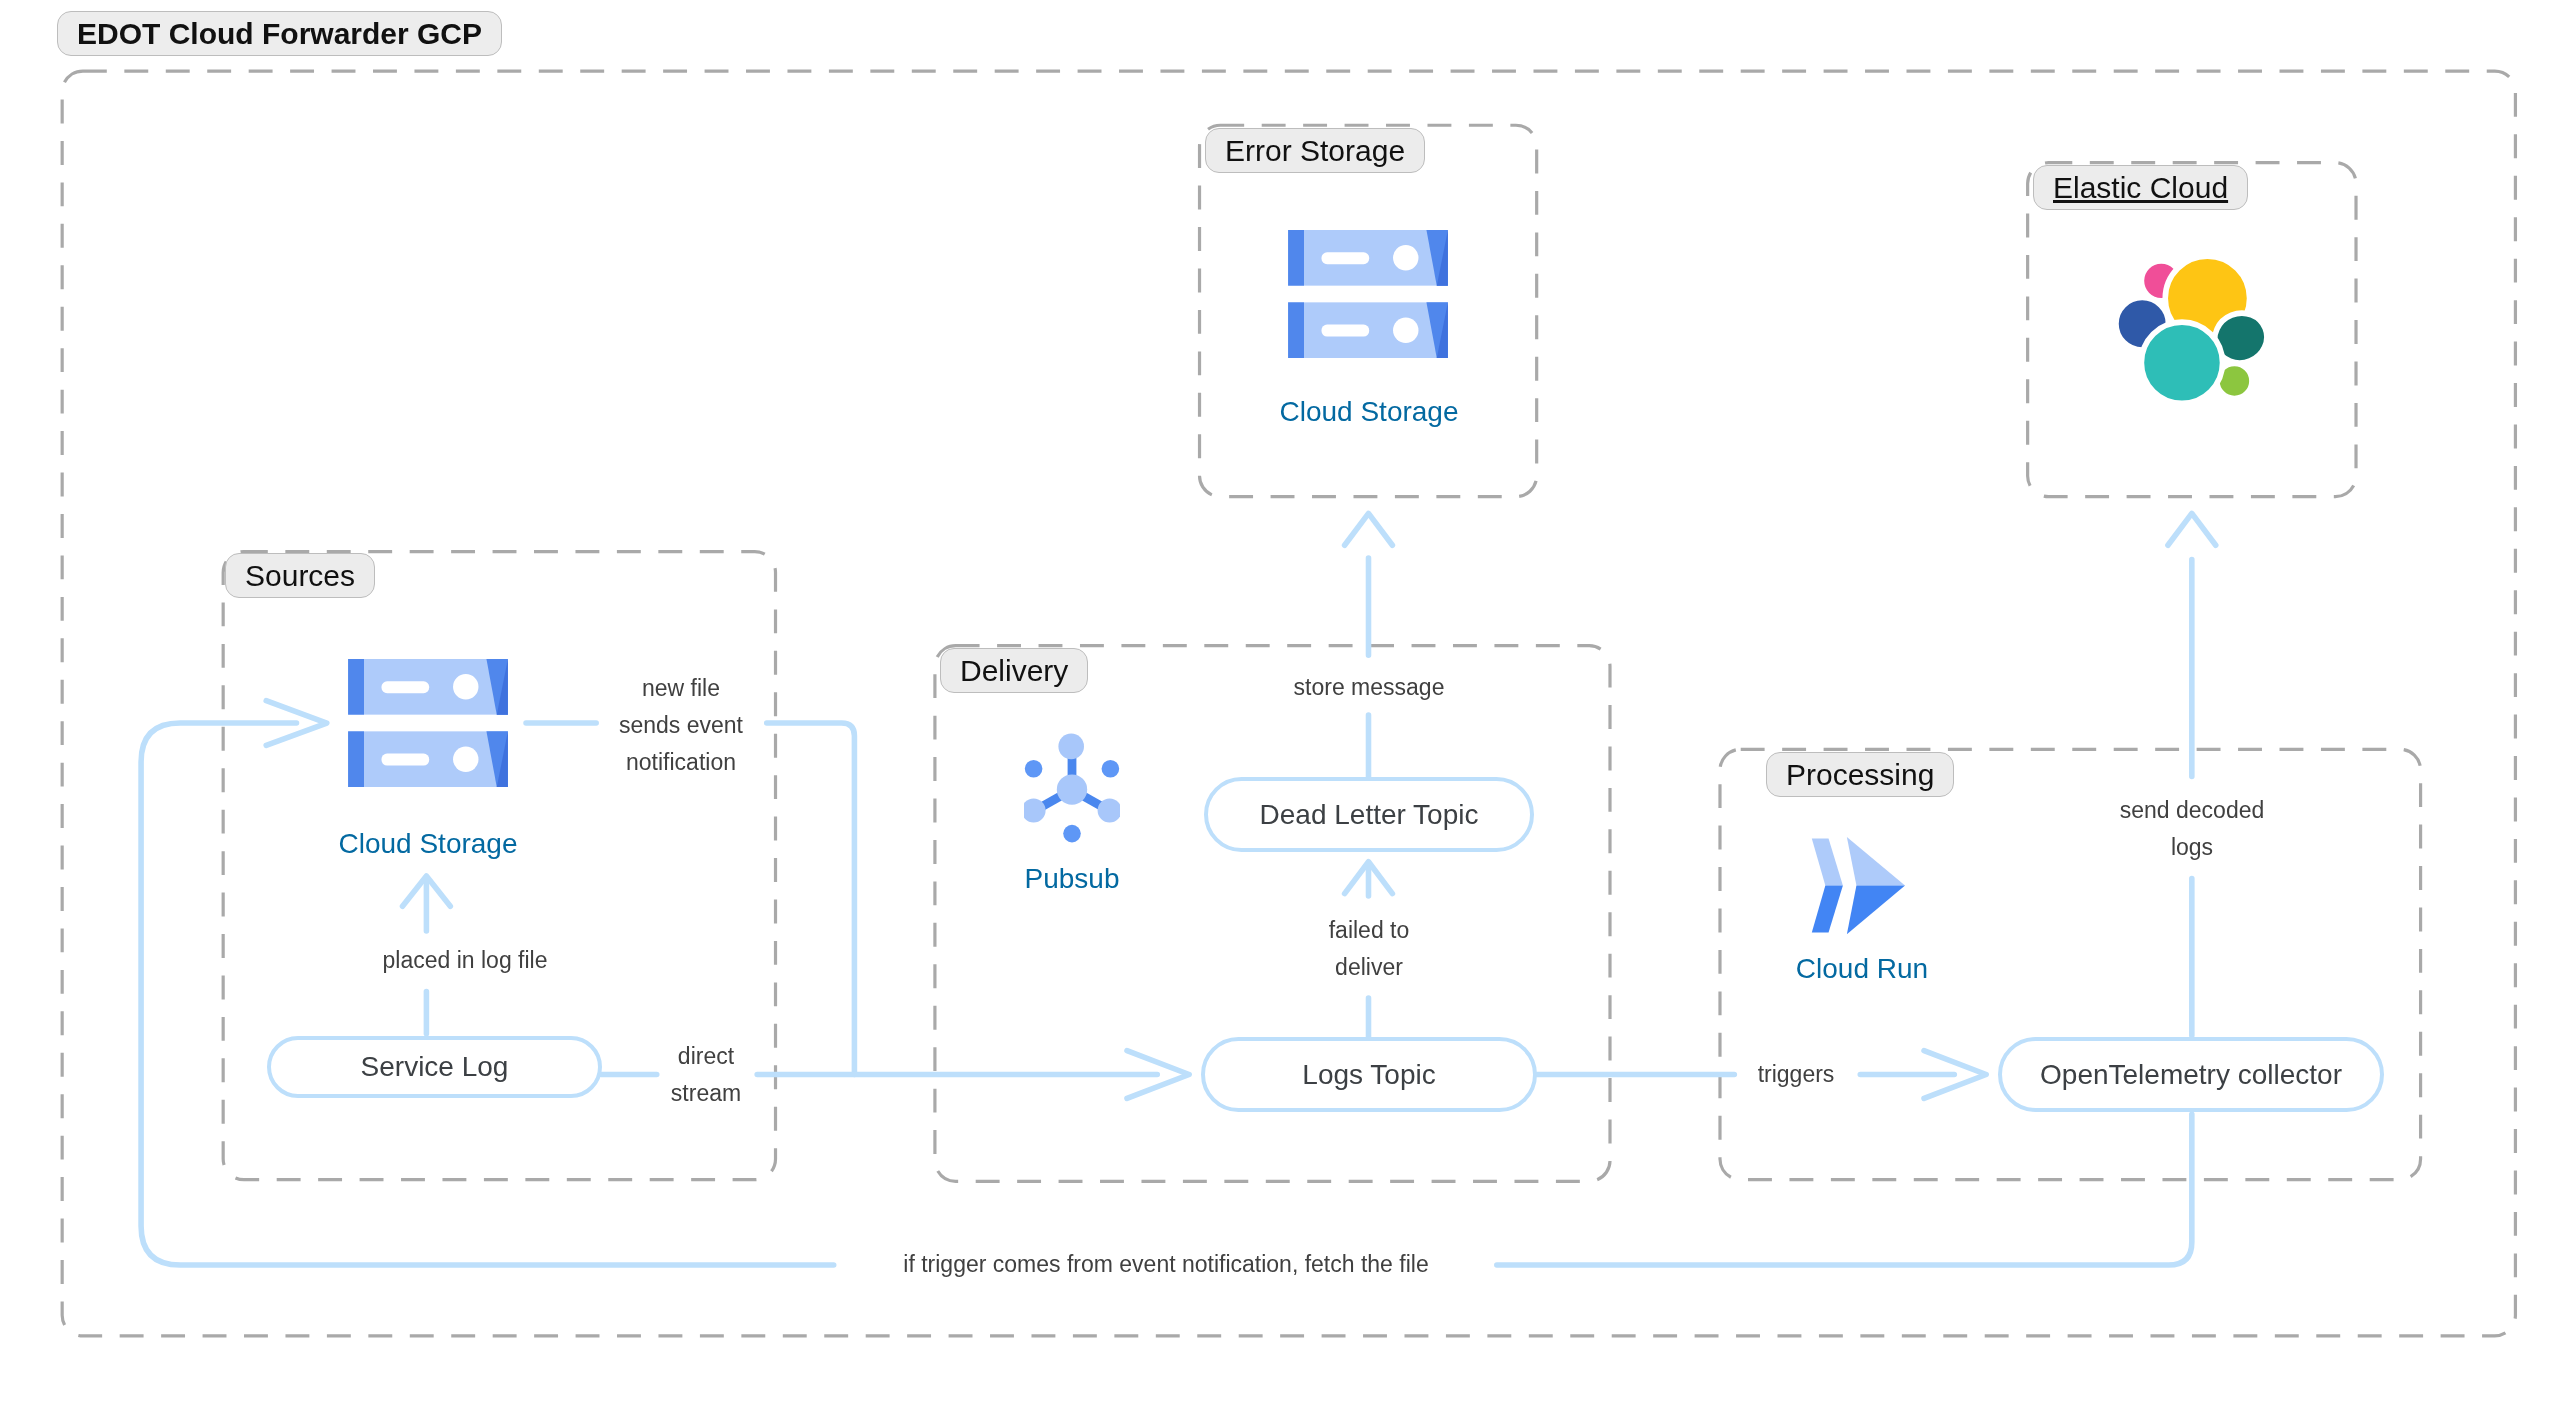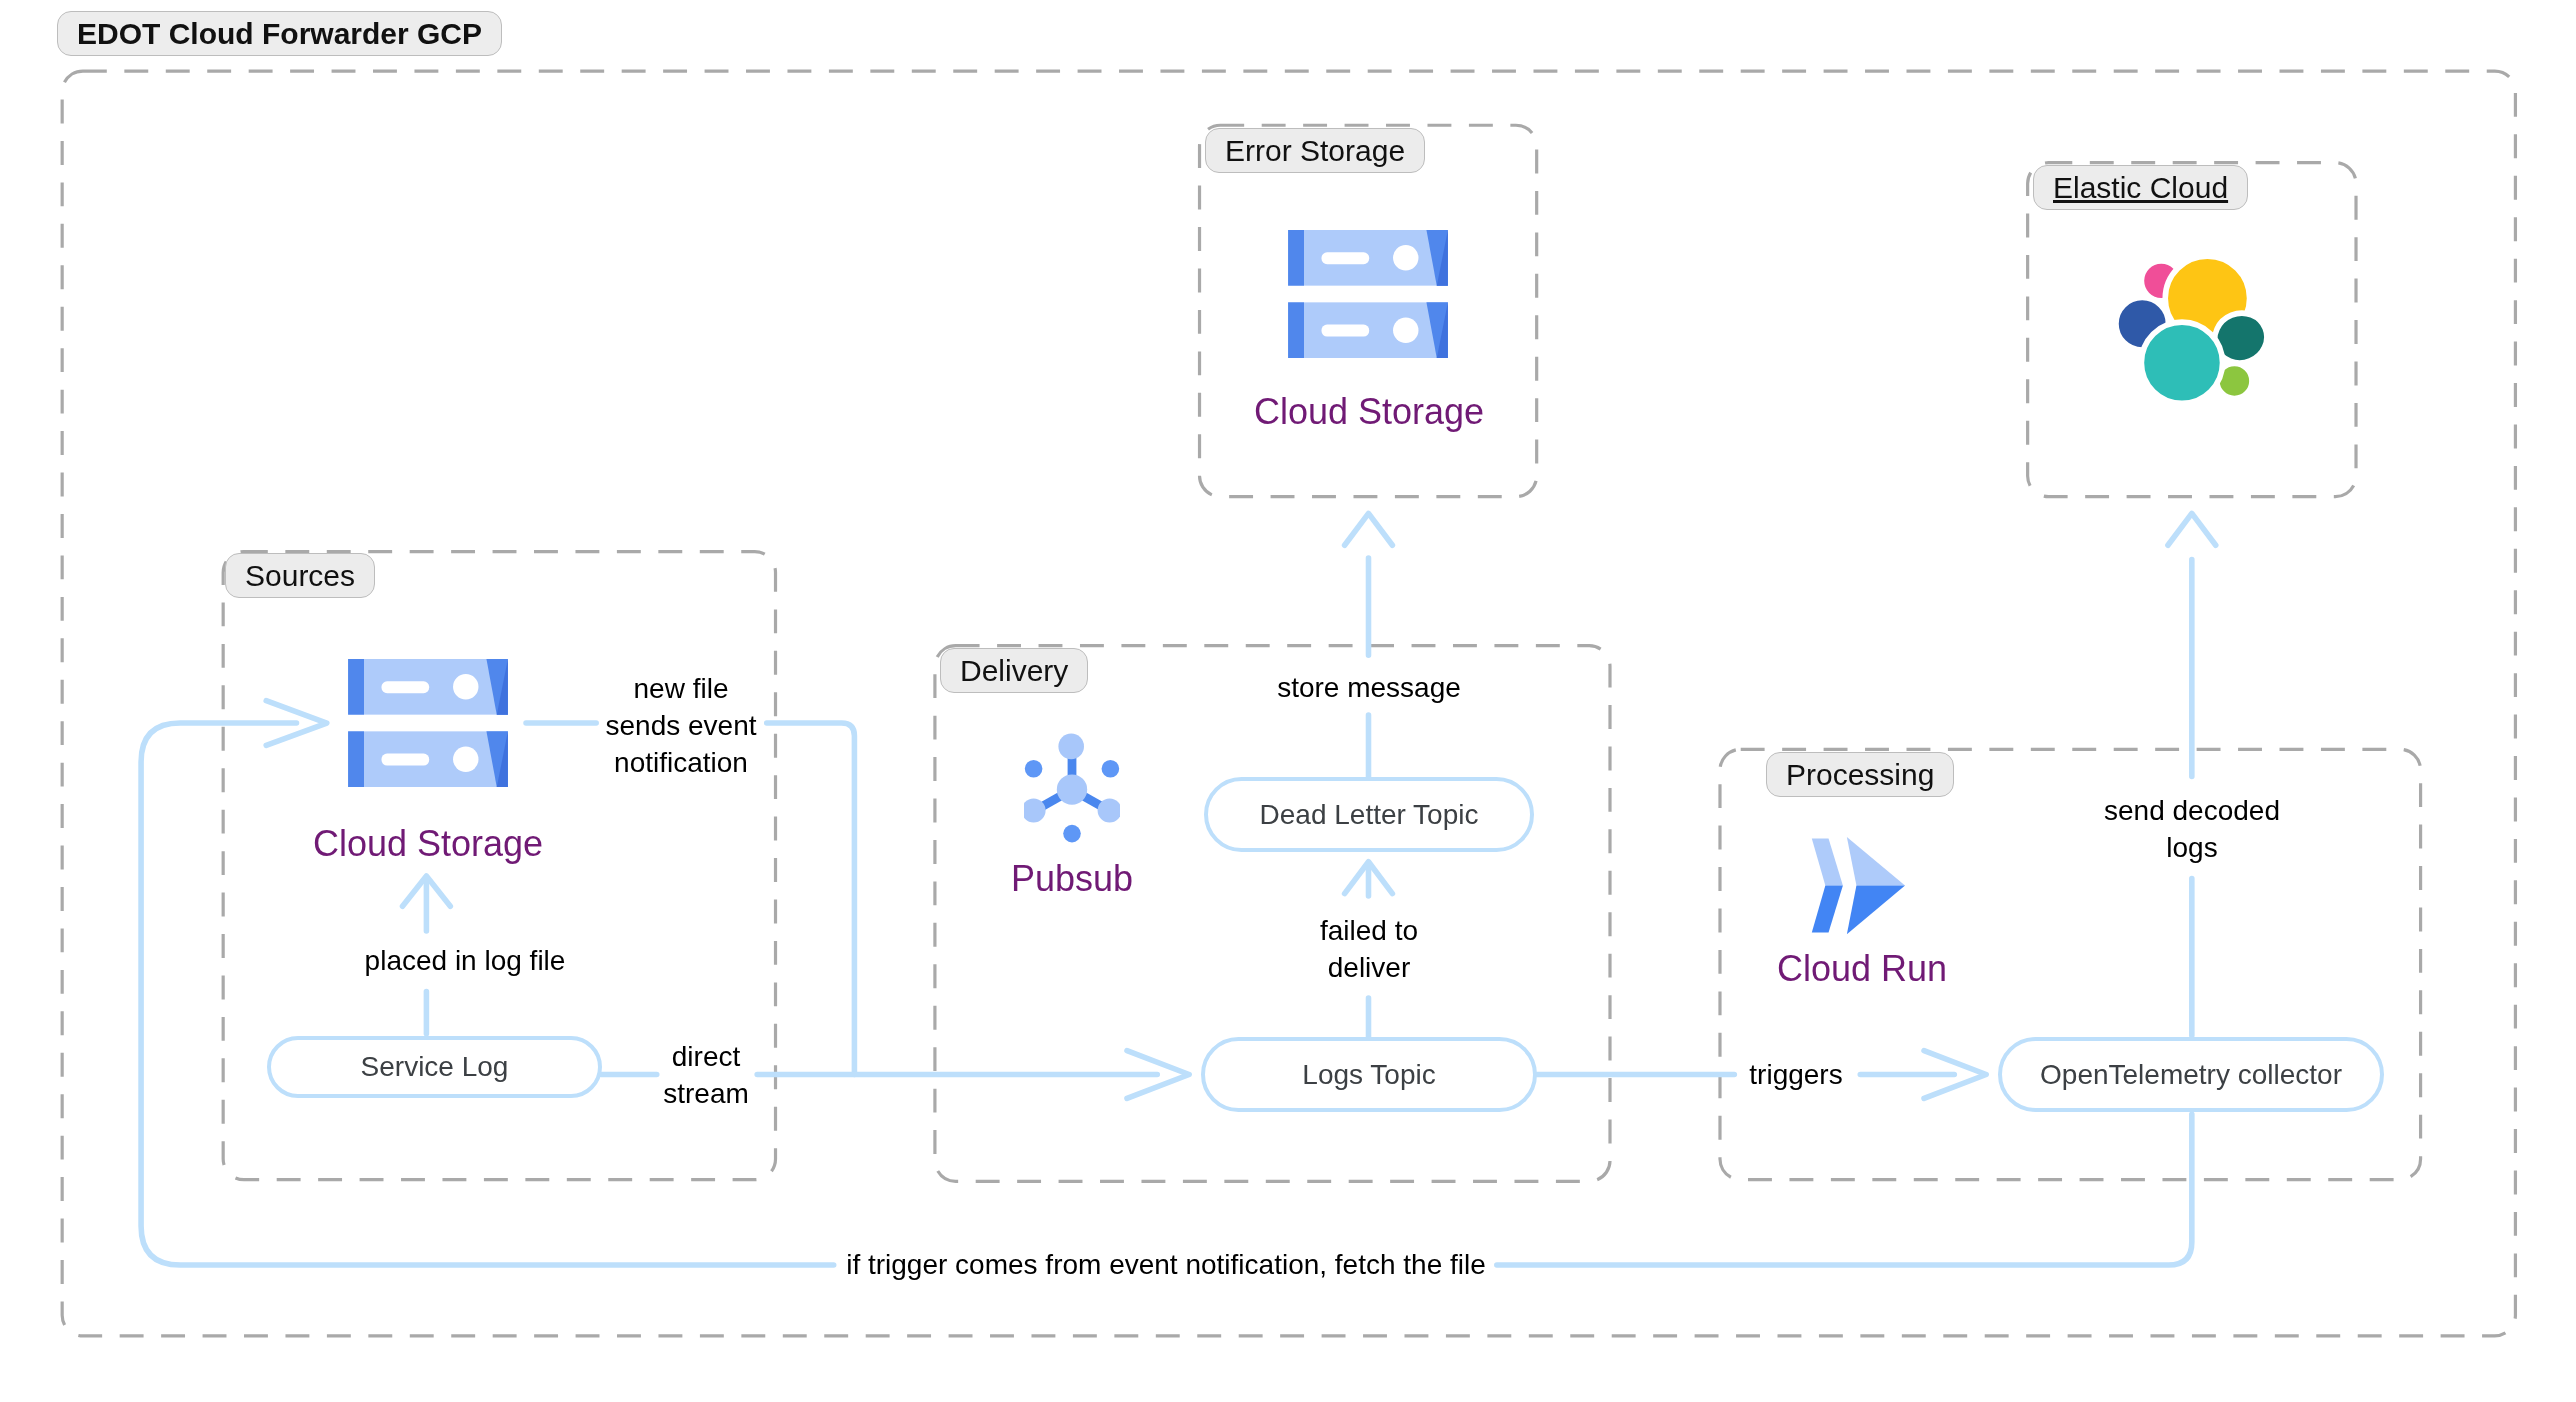--- a/index.html
+++ b/index.html
@@ -15,25 +15,25 @@
     box-sizing:border-box; z-index:5;
   }
   .title-pill{font-weight:600; background:#EDEDED;}
   .node-pill{
     position:absolute; display:flex; align-items:center; justify-content:center;
     background:#ffffff; border:4.8px solid #BDDFFB; border-radius:38px;
     font-size:28px; color:#3C4044; box-sizing:border-box; white-space:nowrap; z-index:4;
   }
   .edge-label{
     position:absolute; transform:translateX(-50%); text-align:center;
-    font-size:28px; line-height:37px; color:#000000; white-space:nowrap; z-index:4;
+    font-size:23px; line-height:37px; color:#404040; white-space:nowrap; z-index:4;
   }
   .caption{
     position:absolute; transform:translateX(-50%); text-align:center;
-    font-size:36px; line-height:32px; color:#701a75; white-space:nowrap; z-index:4;
+    font-size:28px; line-height:32px; color:#0369a1; white-space:nowrap; z-index:4;
   }
   .icon{position:absolute; z-index:3;}
 </style>
 </head>
 <body>
 
 <div id="canvas">
 
   <svg class="layer" viewBox="0 0 3232 1760" width="2576" height="1403">
     <g fill="none" stroke="#A9A9A9" stroke-width="4" stroke-dasharray="30 22">

